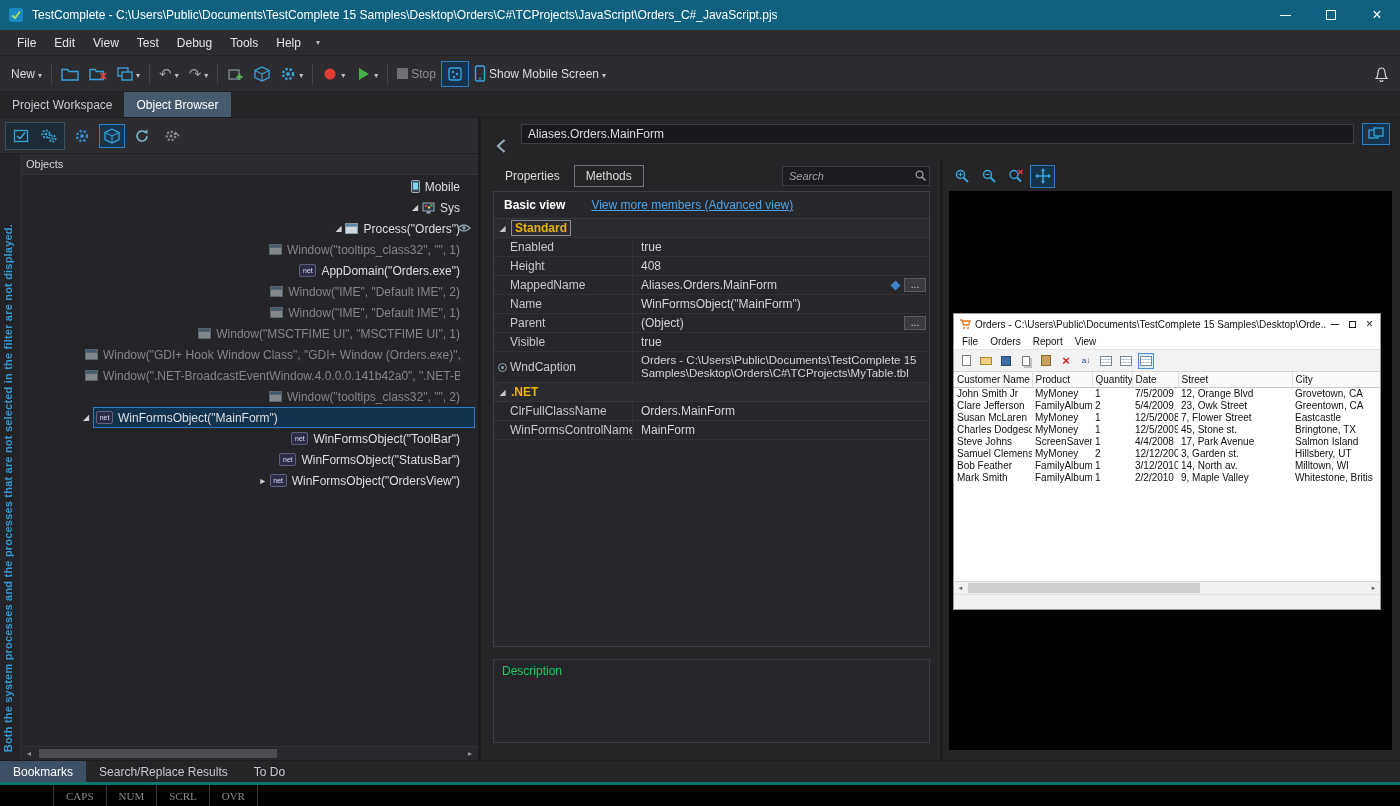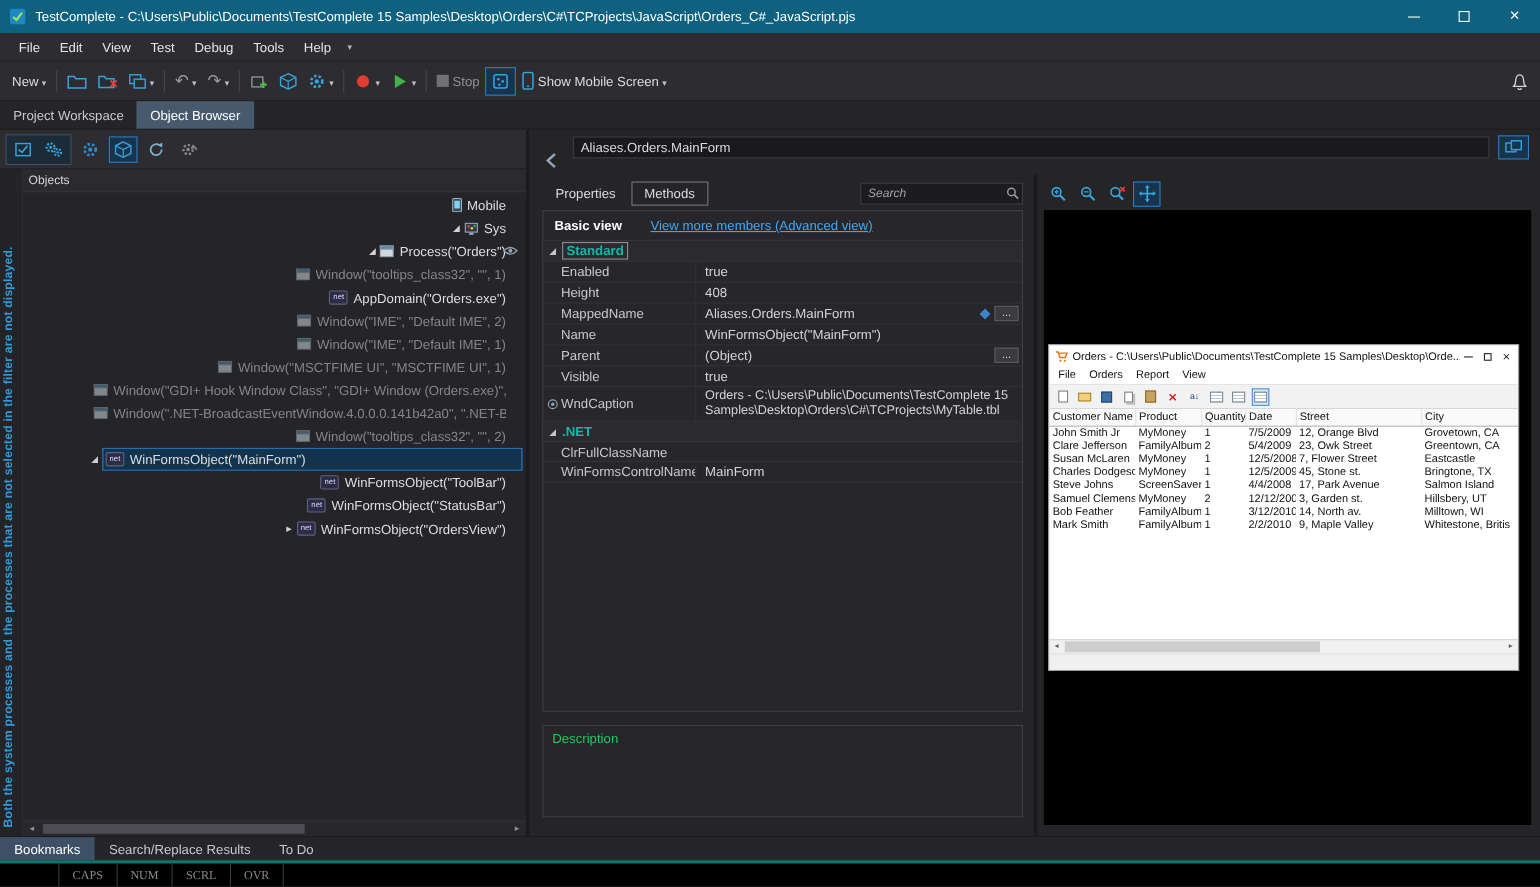--- a/index.html
+++ b/index.html
@@ -94,21 +94,21 @@
 .insp-search input{width:100%;height:100%;background:#1c1c20;border:1px solid #3d3d42;color:#d0d0d4;font-style:italic;font-size:11px;padding:0 20px 0 6px;font-family:inherit;}
 .insp-search input::placeholder{color:#a0a0a6;font-style:italic;}
 .search-ico{position:absolute;right:3px;top:3px;}
 .prop-box{flex:none;height:456px;border:1px solid #3e3e43;background:#27272b;display:flex;flex-direction:column;overflow:hidden;margin-top:2px;}
 .basic-bar{flex:none;height:27px;display:flex;align-items:center;gap:26px;padding:0 10px;border-bottom:1px solid #3a3a3f;}
 .basic-label{font-weight:bold;color:#fff;}
 .basic-link{color:#4aa3e8;text-decoration:underline;cursor:pointer;}
 .pgroup{flex:none;height:19px;display:flex;align-items:center;gap:3px;padding-left:3px;background:#2a2a2f;border-bottom:1px solid #333338;}
 .pgroup .garrow{width:11px;font-size:8px;color:#c4c4c8;text-align:center;}
 .pgroup .garrow::before{content:"◢";}
-.gname{font-weight:bold;color:#14b8a6;}
+.gname{font-weight:bold;color:#eab308;}
 .gname.focused{border:1px solid #8d8d94;padding:0 3px;}
 .prow{flex:none;min-height:18px;display:flex;align-items:center;border-bottom:1px solid #313136;}
 .prow .gutter{flex:none;width:16px;display:flex;align-items:center;justify-content:center;}
 .prow .pname{flex:none;width:122px;color:#c8c8cc;overflow:hidden;white-space:nowrap;}
 .prow .pval{flex:1;min-width:0;color:#d4d4d8;padding-left:8px;border-left:1px solid #303035;position:relative;display:flex;align-items:center;min-height:18px;white-space:nowrap;overflow:hidden;padding-right:52px;}
 .prow.no-actions .pval{padding-right:4px;}
 .prow.tall{min-height:30px;}
 .prow.tall .pval{white-space:normal;line-height:13px;font-size:11.5px;padding-top:2px;padding-bottom:2px;}
 .row-actions{position:absolute;right:3px;top:50%;transform:translateY(-50%);display:flex;align-items:center;gap:5px;}
 .diamond{width:7px;height:7px;background:#3d85c8;transform:rotate(45deg);display:block;}
@@ -665,20 +665,23 @@
                 </span>
             </div>
 
             <div class="pgroup">
               <span class="garrow"></span>
               <span class="gname">.NET</span>
             </div>
             <div class="prow no-actions">
               <span class="gutter"></span>
               <span class="pname">ClrFullClassName</span>
+              <span class="pval">
+                  <span>Orders.MainForm</span>
+                </span>
             </div>
             <div class="prow no-actions">
               <span class="gutter"></span>
               <span class="pname">WinFormsControlName</span>
               <span class="pval">
                   <span>MainForm</span>
                 </span>
             </div>
             <div class="grid-filler"></div>
           </div>

